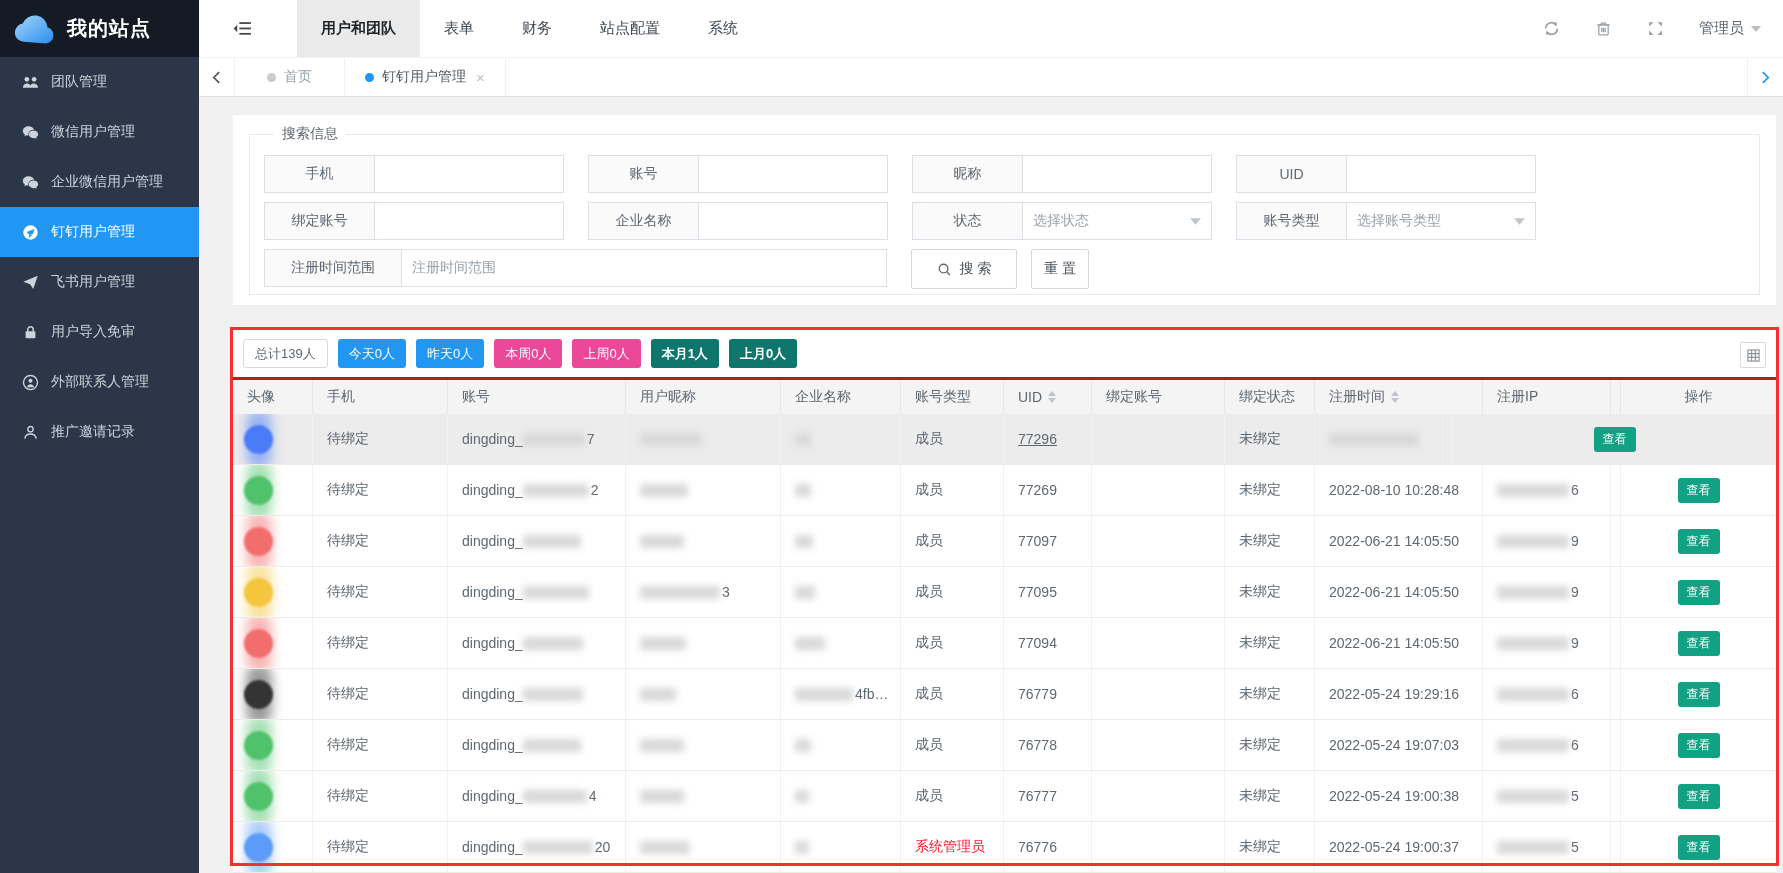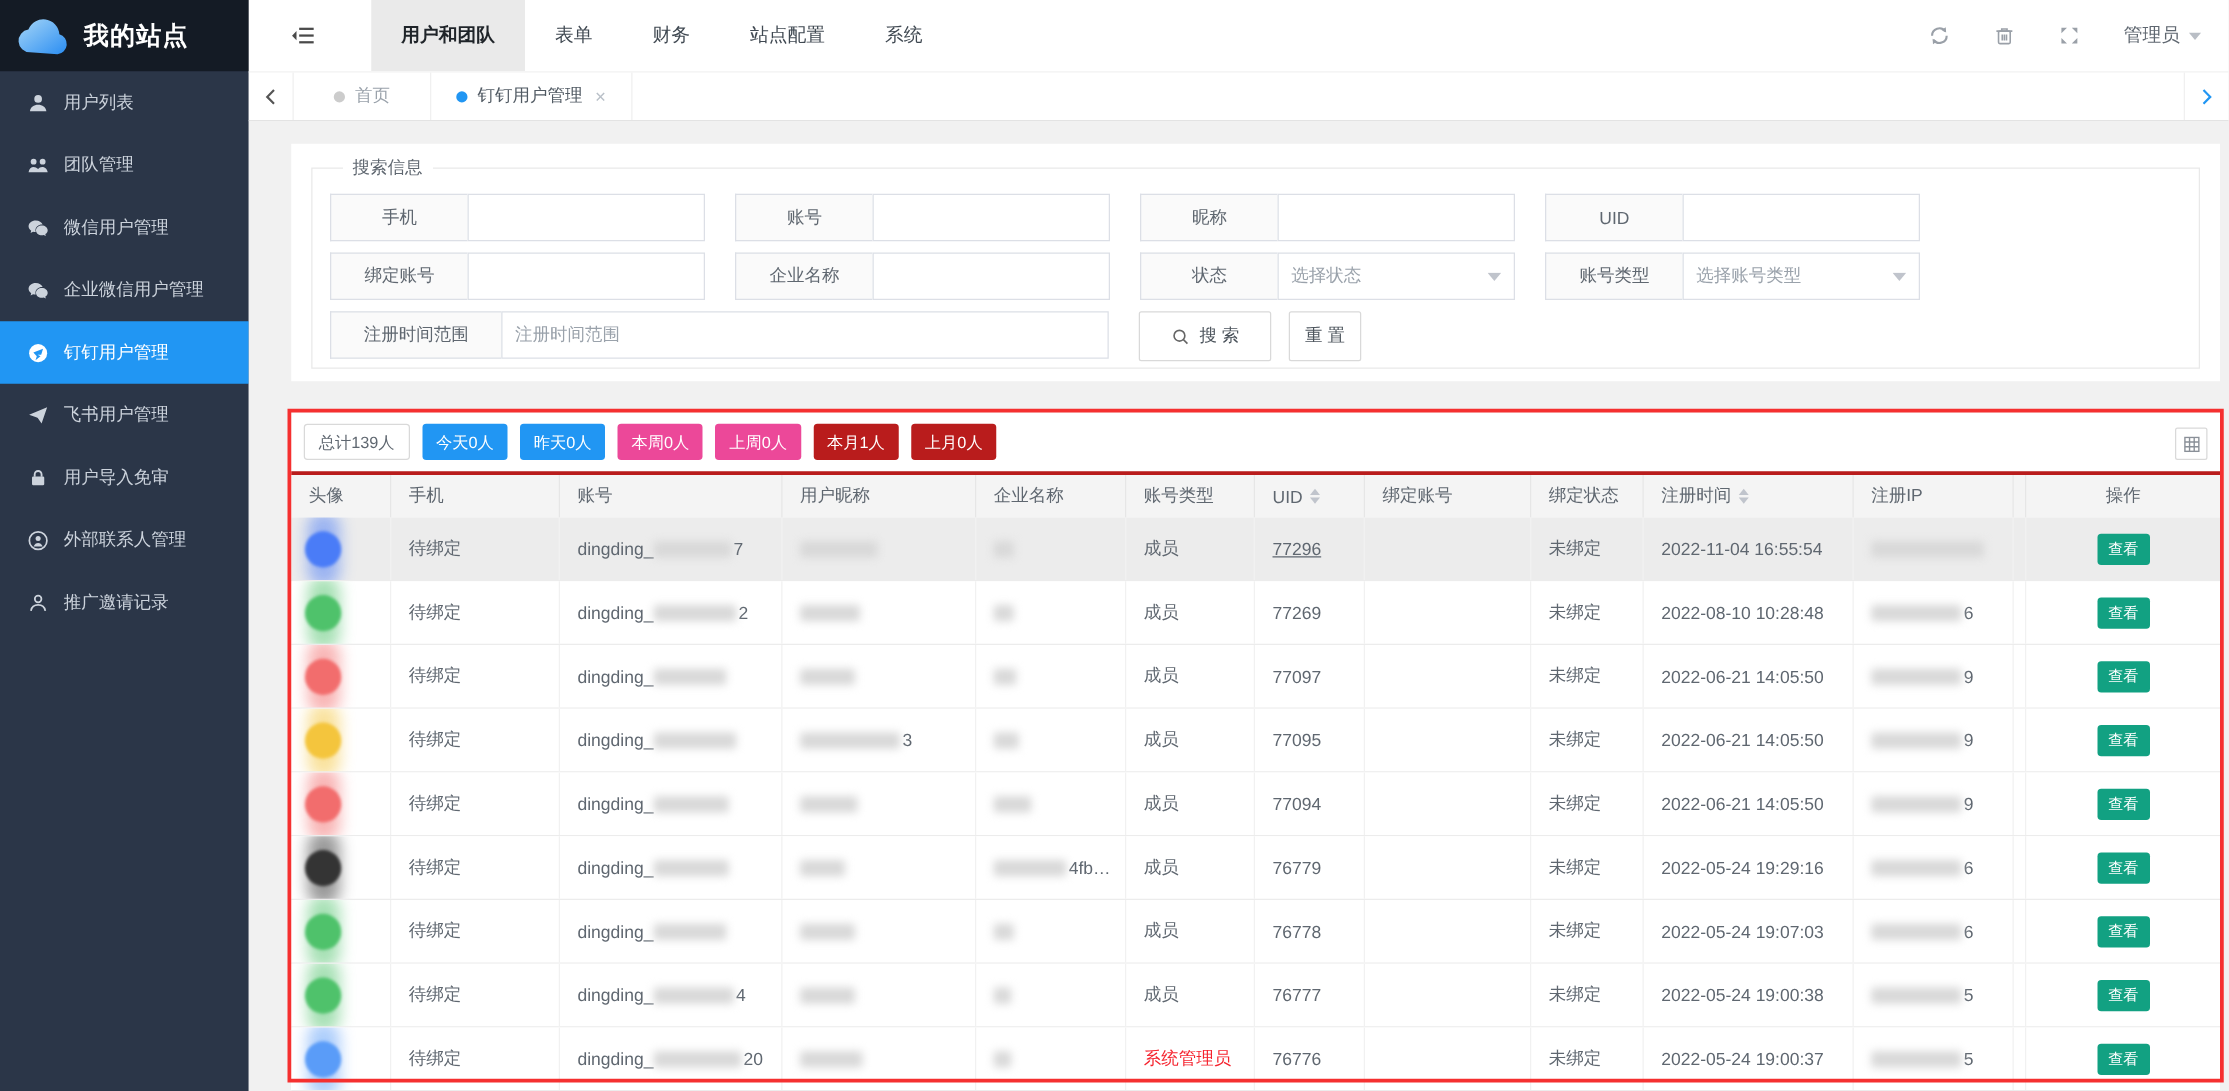--- a/index.html
+++ b/index.html
@@ -61,21 +61,21 @@
   .btn-search svg { width:15px; height:15px; color:#666; }
   .btn-reset { width:58px; margin-left:-10px; }
 
   
   .table-card { background:#fff; margin-top:25px; position:relative; height:560px; }
   .stats { display:flex; gap:10px; padding:9px 10px; align-items:center; }
   .badge { height:29px; display:flex; align-items:center; padding:0 11px; font-size:13px; border-radius:3px; color:#fff; cursor:pointer; white-space:nowrap; }
   .badge.plain { background:#fff; border:1px solid #d9d9d9; color:#5f6770; }
   .badge.blue { background:#2196f3; }
   .badge.orange { background:#ec4899; }
-  .badge.green { background:#b91c1c; }
+  .badge.green { background:#0f766e;font-weight:bold; }
   .grid-btn { position:absolute; top:12px; right:10px; width:26px; height:26px; border:1px solid #d9d9d9; border-radius:2px; display:flex; align-items:center; justify-content:center; color:#8a9098; cursor:pointer; background:#fff; }
   .grid-btn svg { width:13px; height:13px; }
 
   .thead { display:flex; background:#f4f4f4; border-top:3px solid #b91c1c; height:37px; font-size:14px; color:#5f6770; }
   .th { display:flex; align-items:center; padding-left:14px; border-right:1px solid #e6e6e6; gap:6px; flex-shrink:0; }
   .trow { display:flex; height:51px; border-bottom:1px solid #ececec; background:#fff; font-size:14px; color:#5f6770; }
   .trow.hl { background:#ececec; }
   .td { display:flex; align-items:center; padding-left:14px; border-right:1px solid #f1f1f1; overflow:hidden; flex-shrink:0; }
   .spacer { padding:0; flex-shrink:0; }
   .action { flex:1; justify-content:center; padding-left:0; border-right:none; }
@@ -107,29 +107,20 @@
             <linearGradient id="cg" x1="0" y1="0" x2="1" y2="1">
           <stop offset="0" stop-color="#a6d6f7"></stop>
               <stop offset="1" stop-color="#2a8df2"></stop>
         </linearGradient>
           </defs>
         <path fill="url(#cg)" d="M6 15a5 5 0 0 1-.7-9.95A7 7 0 0 1 18.8 7.1 4.5 4.5 0 0 1 18 15.9z"></path>
       </svg>
       <span>我的站点</span>
     </div>
     <nav id="side-menu">
-        <div class="side-item">
-          <span class="icon">
-            <svg viewBox="0 0 16 16" fill="currentColor">
-              <circle cx="8" cy="4.8" r="2.9"></circle>
-              <path d="M1.8 14.2c.4-3.4 3-5 6.2-5s5.8 1.6 6.2 5z"></path>
-            </svg>
-          </span>
-          <span>用户列表</span>
-        </div>
         <div class="side-item">
           <span class="icon">
             <svg viewBox="0 0 16 16" fill="currentColor">
               <circle cx="4.6" cy="5" r="2.2"></circle>
               <circle cx="11.4" cy="5" r="2.2"></circle>
               <path d="M.8 13c.3-2.7 2-4 3.8-4 1.2 0 2.3.5 3.4 1.6C8.7 9.5 9.8 9 11 9c1.8 0 3.9 1.3 4.2 4z"></path>
             </svg>
           </span>
           <span>团队管理</span>
         </div>
@@ -427,23 +418,20 @@
               </div>
               <div class="td" style="width:88px;text-decoration:underline;">
                 <span>77296</span>
               </div>
               <div class="td" style="width:133px;">
                 <span></span>
               </div>
               <div class="td" style="width:90px;">
                 <span>未绑定</span>
               </div>
-              <div class="td" style="width:168px;">
-                <span>2022-11-04 16:55:54</span>
-              </div>
               <div class="td" style="width:128px;">
                 <span class="blur" style="width:90px"></span>
               </div>
               <div class="td spacer" style="width:10px"></div>
               <div class="td action">
                 <button class="view-btn">查看</button>
               </div>
             </div>
             <div class="trow">
               <div class="td" style="width:80px;padding-left:0;">

